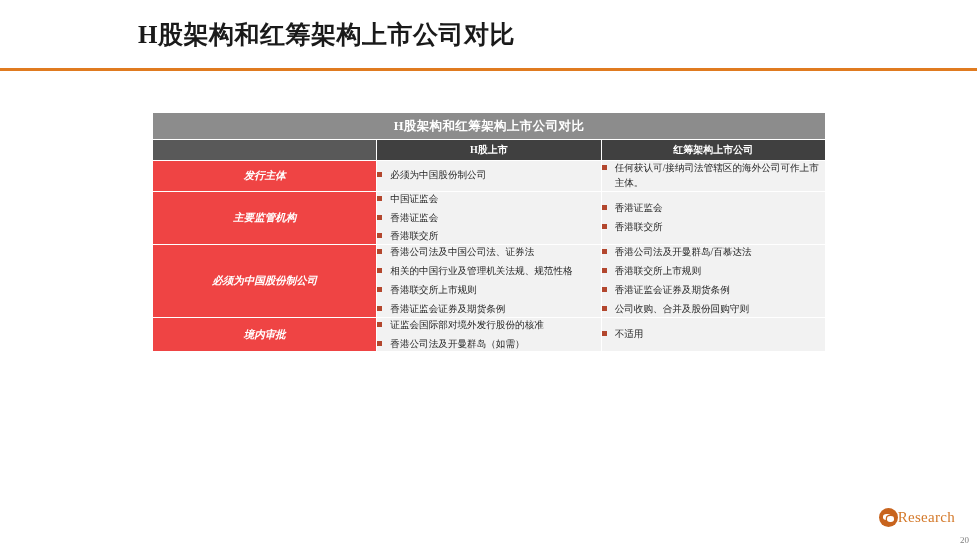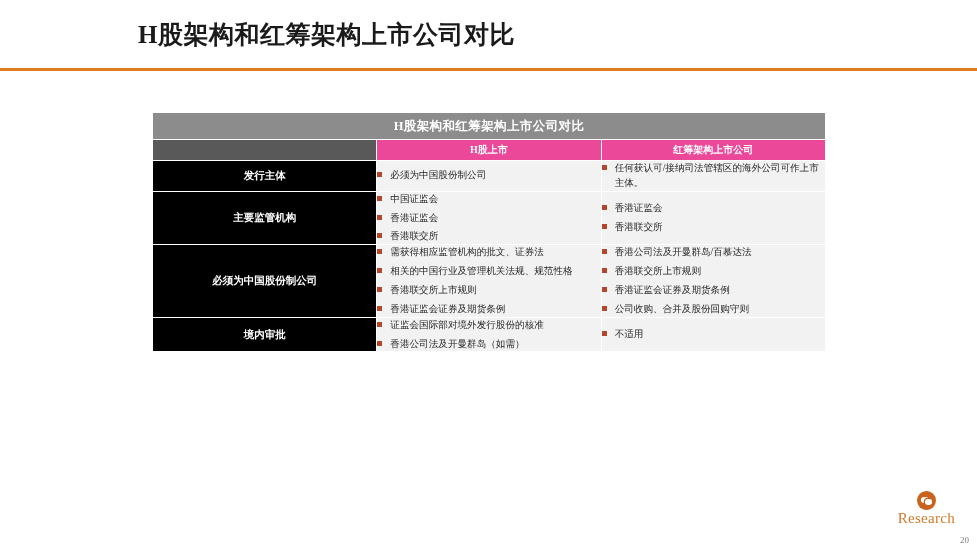--- a/index.html
+++ b/index.html
@@ -68,39 +68,40 @@
     background: #8C8C8C;
     color: #ffffff;
     text-align: center;
     font-size: 12.5px;
     font-weight: bold;
     height: 26px;
     letter-spacing: 0.4px;
     font-family: "Liberation Serif", serif;
   }
   .col-hdr {
-    background: #ec4899;
+    background: #404040;
     color: #ffffff;
     text-align: center;
     font-size: 10px;
     font-weight: bold;
     height: 20px;
     font-family: "Liberation Serif", serif;
   }
   .col-hdr.blank {
     background: #595959;
   }
   .row-label {
-    background: #000000;
+    background: #ef4444;
     color: #ffffff;
     font-size: 10.5px;
     font-weight: bold;
     text-align: center;
     font-family: "Liberation Serif", serif;
     line-height: 1.3;
+    font-style: italic;
   }
   .cell {
     background: #F2F2F2;
     color: #262626;
     font-size: 9.6px;
     font-family: "Liberation Serif", serif;
     padding: 8px 10px 8px 12px;
     line-height: 1.55;
     vertical-align: top;
   }
@@ -128,21 +129,20 @@
   .w-label { width: 143px; }
   .w-h { width: 265px; }
   .w-r { width: 266px; }
   
   .footer-logo {
     position: absolute;
     right: 22px;
     bottom: 22px;
     display: flex;
     align-items: center;
-    flex-direction: column;
   }
   .wechat-badge {
     width: 19px;
     height: 19px;
     border-radius: 50%;
     background: #C8641E;
     position: relative;
   }
   .wechat-badge::before {
     content: "";
@@ -230,21 +230,21 @@
               <li><span class="bullet"></span><span>香港证监会</span></li>
               <li><span class="bullet"></span><span>香港联交所</span></li>
             </ul>
           </td>
         </tr>
 
         <tr>
           <td class="row-label">必须为中国股份制公司</td>
           <td class="cell">
             <ul>
-              <li><span class="bullet"></span><span>需获得相应监管机构的批文、证券法</span></li>
+              <li><span class="bullet"></span><span>香港公司法及中国公司法、证券法</span></li>
               <li><span class="bullet"></span><span>相关的中国行业及管理机关法规、规范性格</span></li>
               <li><span class="bullet"></span><span>香港联交所上市规则</span></li>
               <li><span class="bullet"></span><span>香港证监会证券及期货条例</span></li>
             </ul>
           </td>
           <td class="cell">
             <ul>
               <li><span class="bullet"></span><span>香港公司法及开曼群岛/百慕达法</span></li>
               <li><span class="bullet"></span><span>香港联交所上市规则</span></li>
               <li><span class="bullet"></span><span>香港证监会证券及期货条例</span></li>

